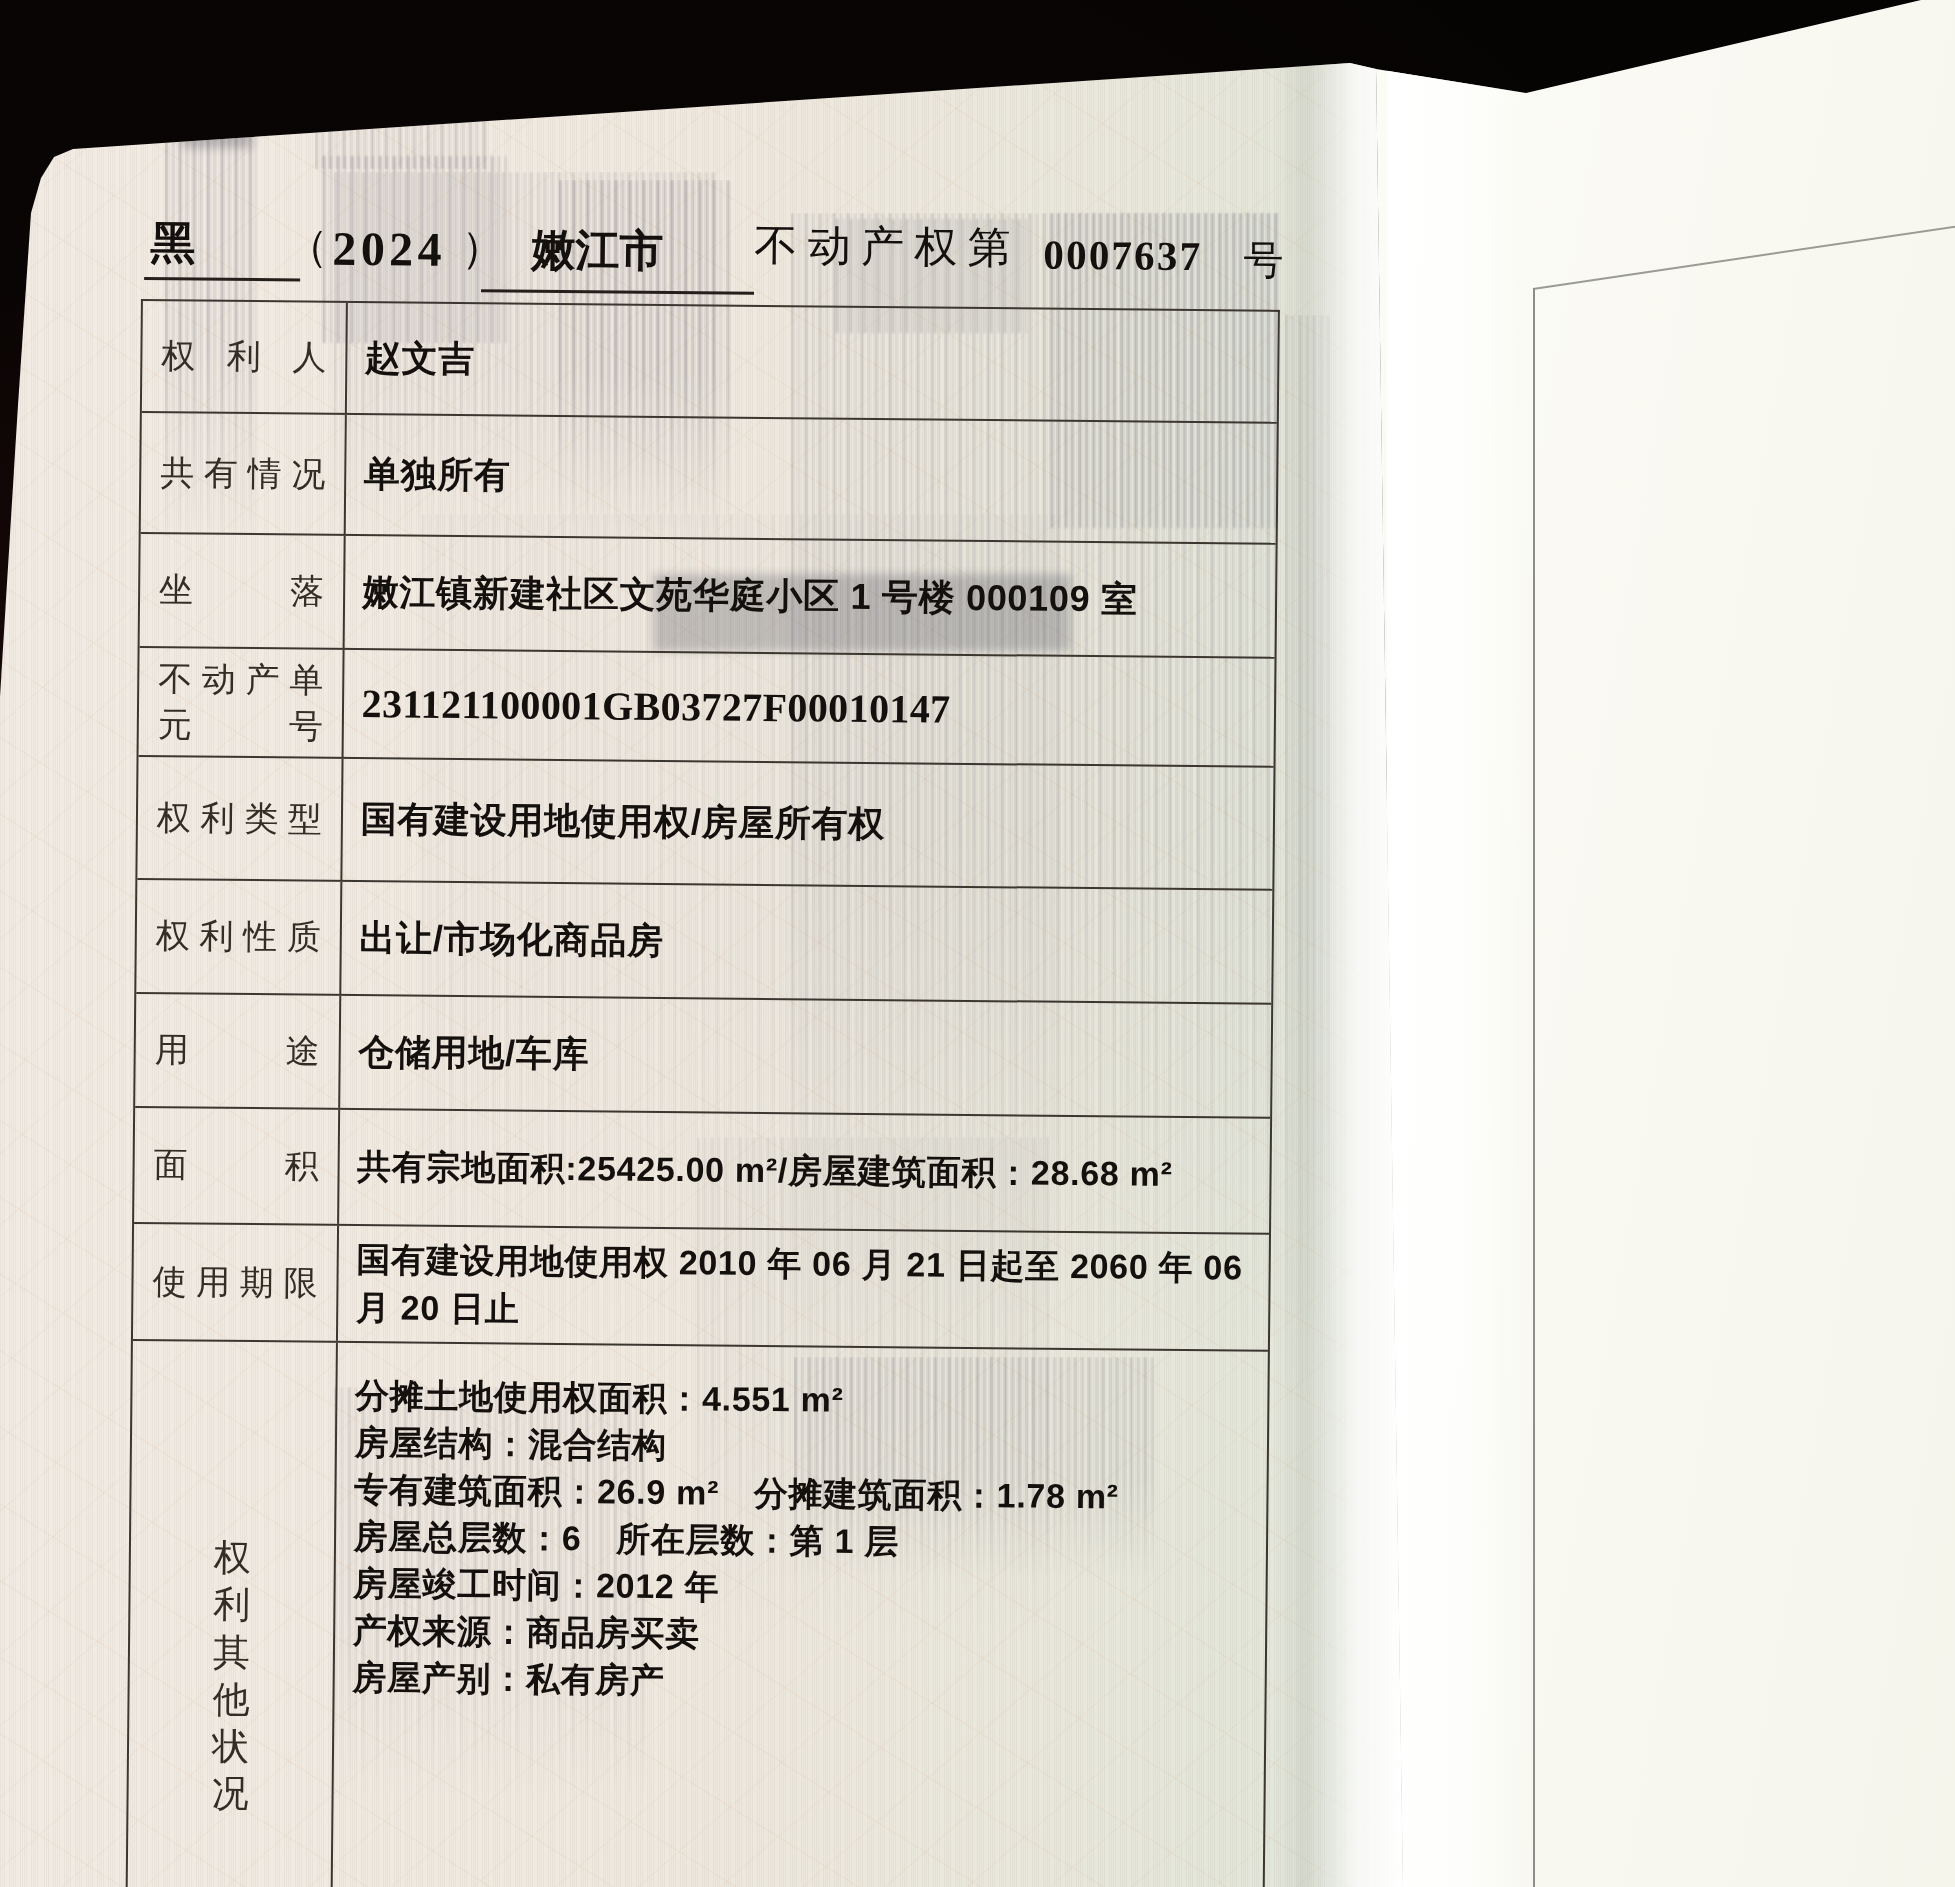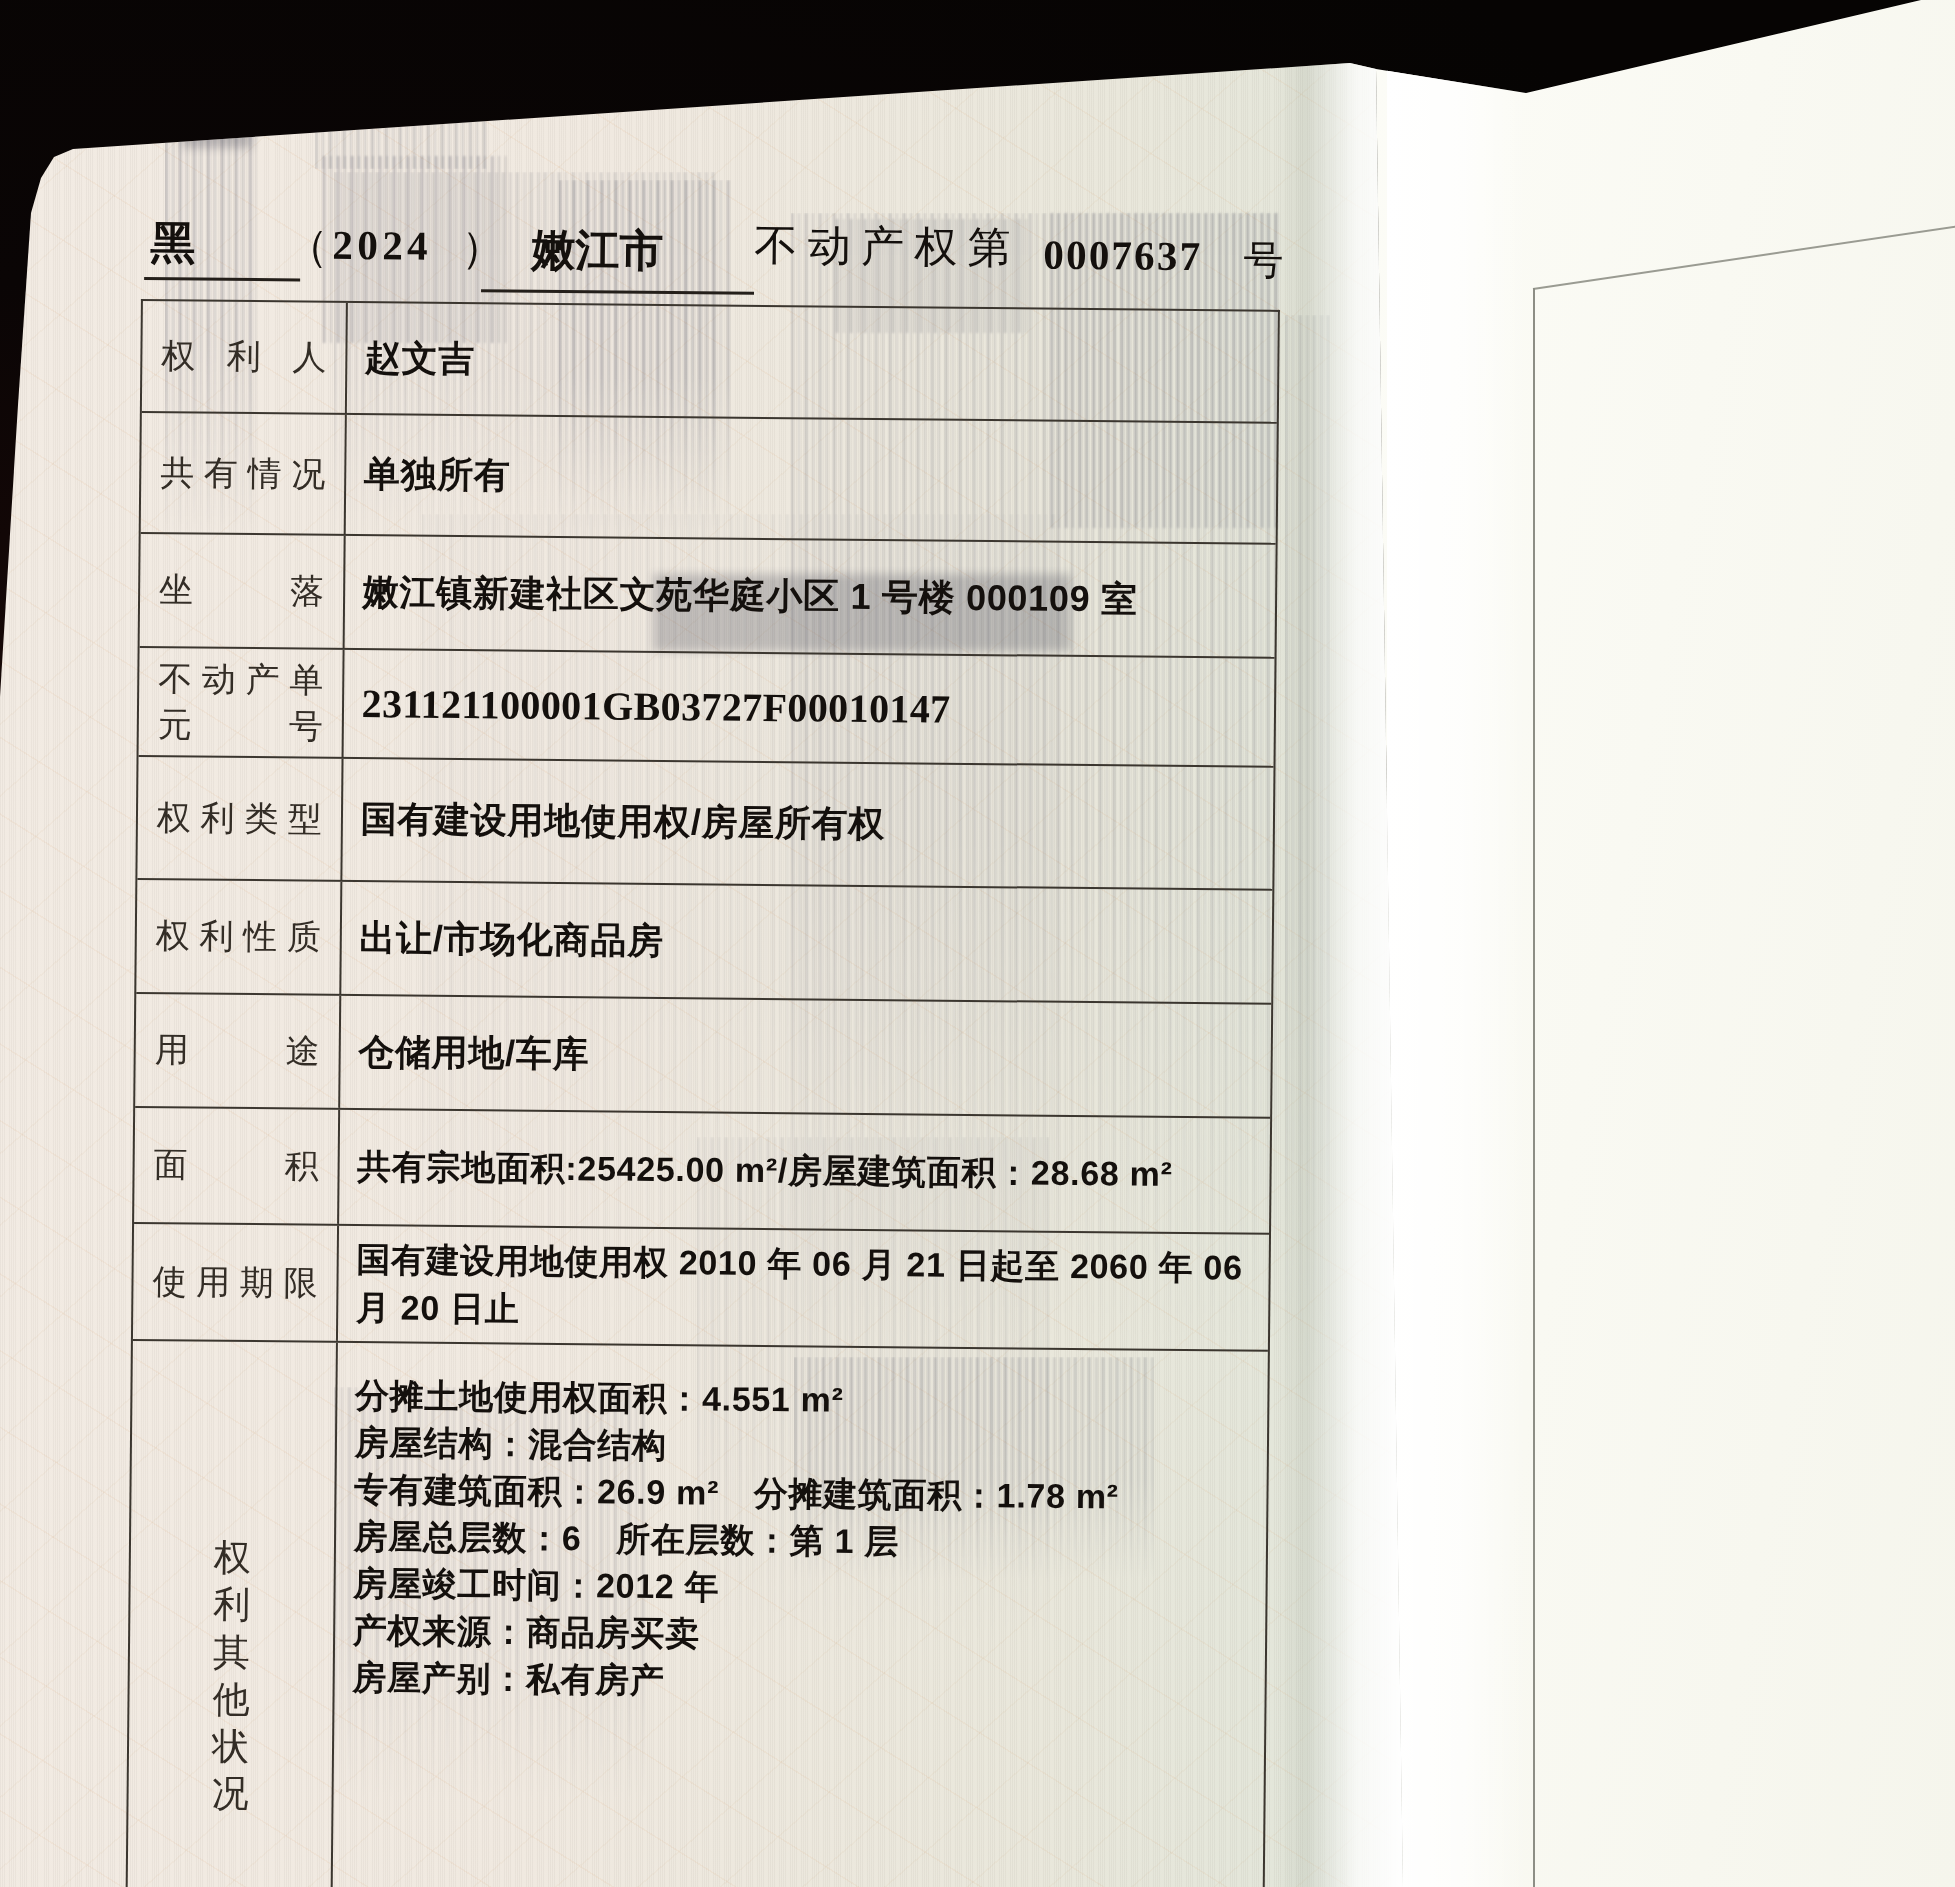--- a/index.html
+++ b/index.html
@@ -79,21 +79,21 @@
     <div class="streak fadeb" style="left:334px;top:1387px;width:312px;height:415px;opacity:.38;"></div>
     <div class="streak fadeb" style="left:697px;top:1137px;width:352px;height:514px;opacity:.22;"></div>
     <div class="streak fadeb" style="left:1285px;top:315px;width:45px;height:1101px;opacity:.35;"></div>
     <div class="streak fadet" style="left:315px;top:70px;width:172px;height:99px;opacity:.45;"></div>
 
     <div class="content">
 
       <div class="h-abs serif" style="left:150px;top:213px;font-size:45px;font-weight:700;">黑</div>
       <div class="uline" style="left:144px;top:277px;width:156px;"></div>
       <div class="h-abs serif" style="left:285px;top:216px;font-size:43px;">（</div>
-      <div class="h-abs serif" style="left:332px;top:219px;font-size:41px;font-weight:700;letter-spacing:4.4px;">2024</div>
+      <div class="h-abs serif" style="left:332px;top:219px;font-size:48px;font-weight:700;letter-spacing:4.4px;">2024</div>
       <div class="h-abs serif" style="left:461px;top:216px;font-size:43px;">）</div>
       <div class="uline" style="left:481px;top:286px;width:273px;"></div>
       <div class="h-abs" style="left:531px;top:217px;font-size:44px;font-weight:700;">嫩江市</div>
       <div class="h-abs serif" style="left:754px;top:211px;font-size:43px;font-weight:500;letter-spacing:10.3px;">不动产权第</div>
       <div class="h-abs serif" style="left:1043px;top:222px;font-size:41px;font-weight:700;letter-spacing:2.2px;">0007637</div>
       <div class="h-abs serif" style="left:1243px;top:222px;font-size:40px;font-weight:500;">号</div>
 
       <div class="table">
 
         <div class="t-row" style="height:112px;">

